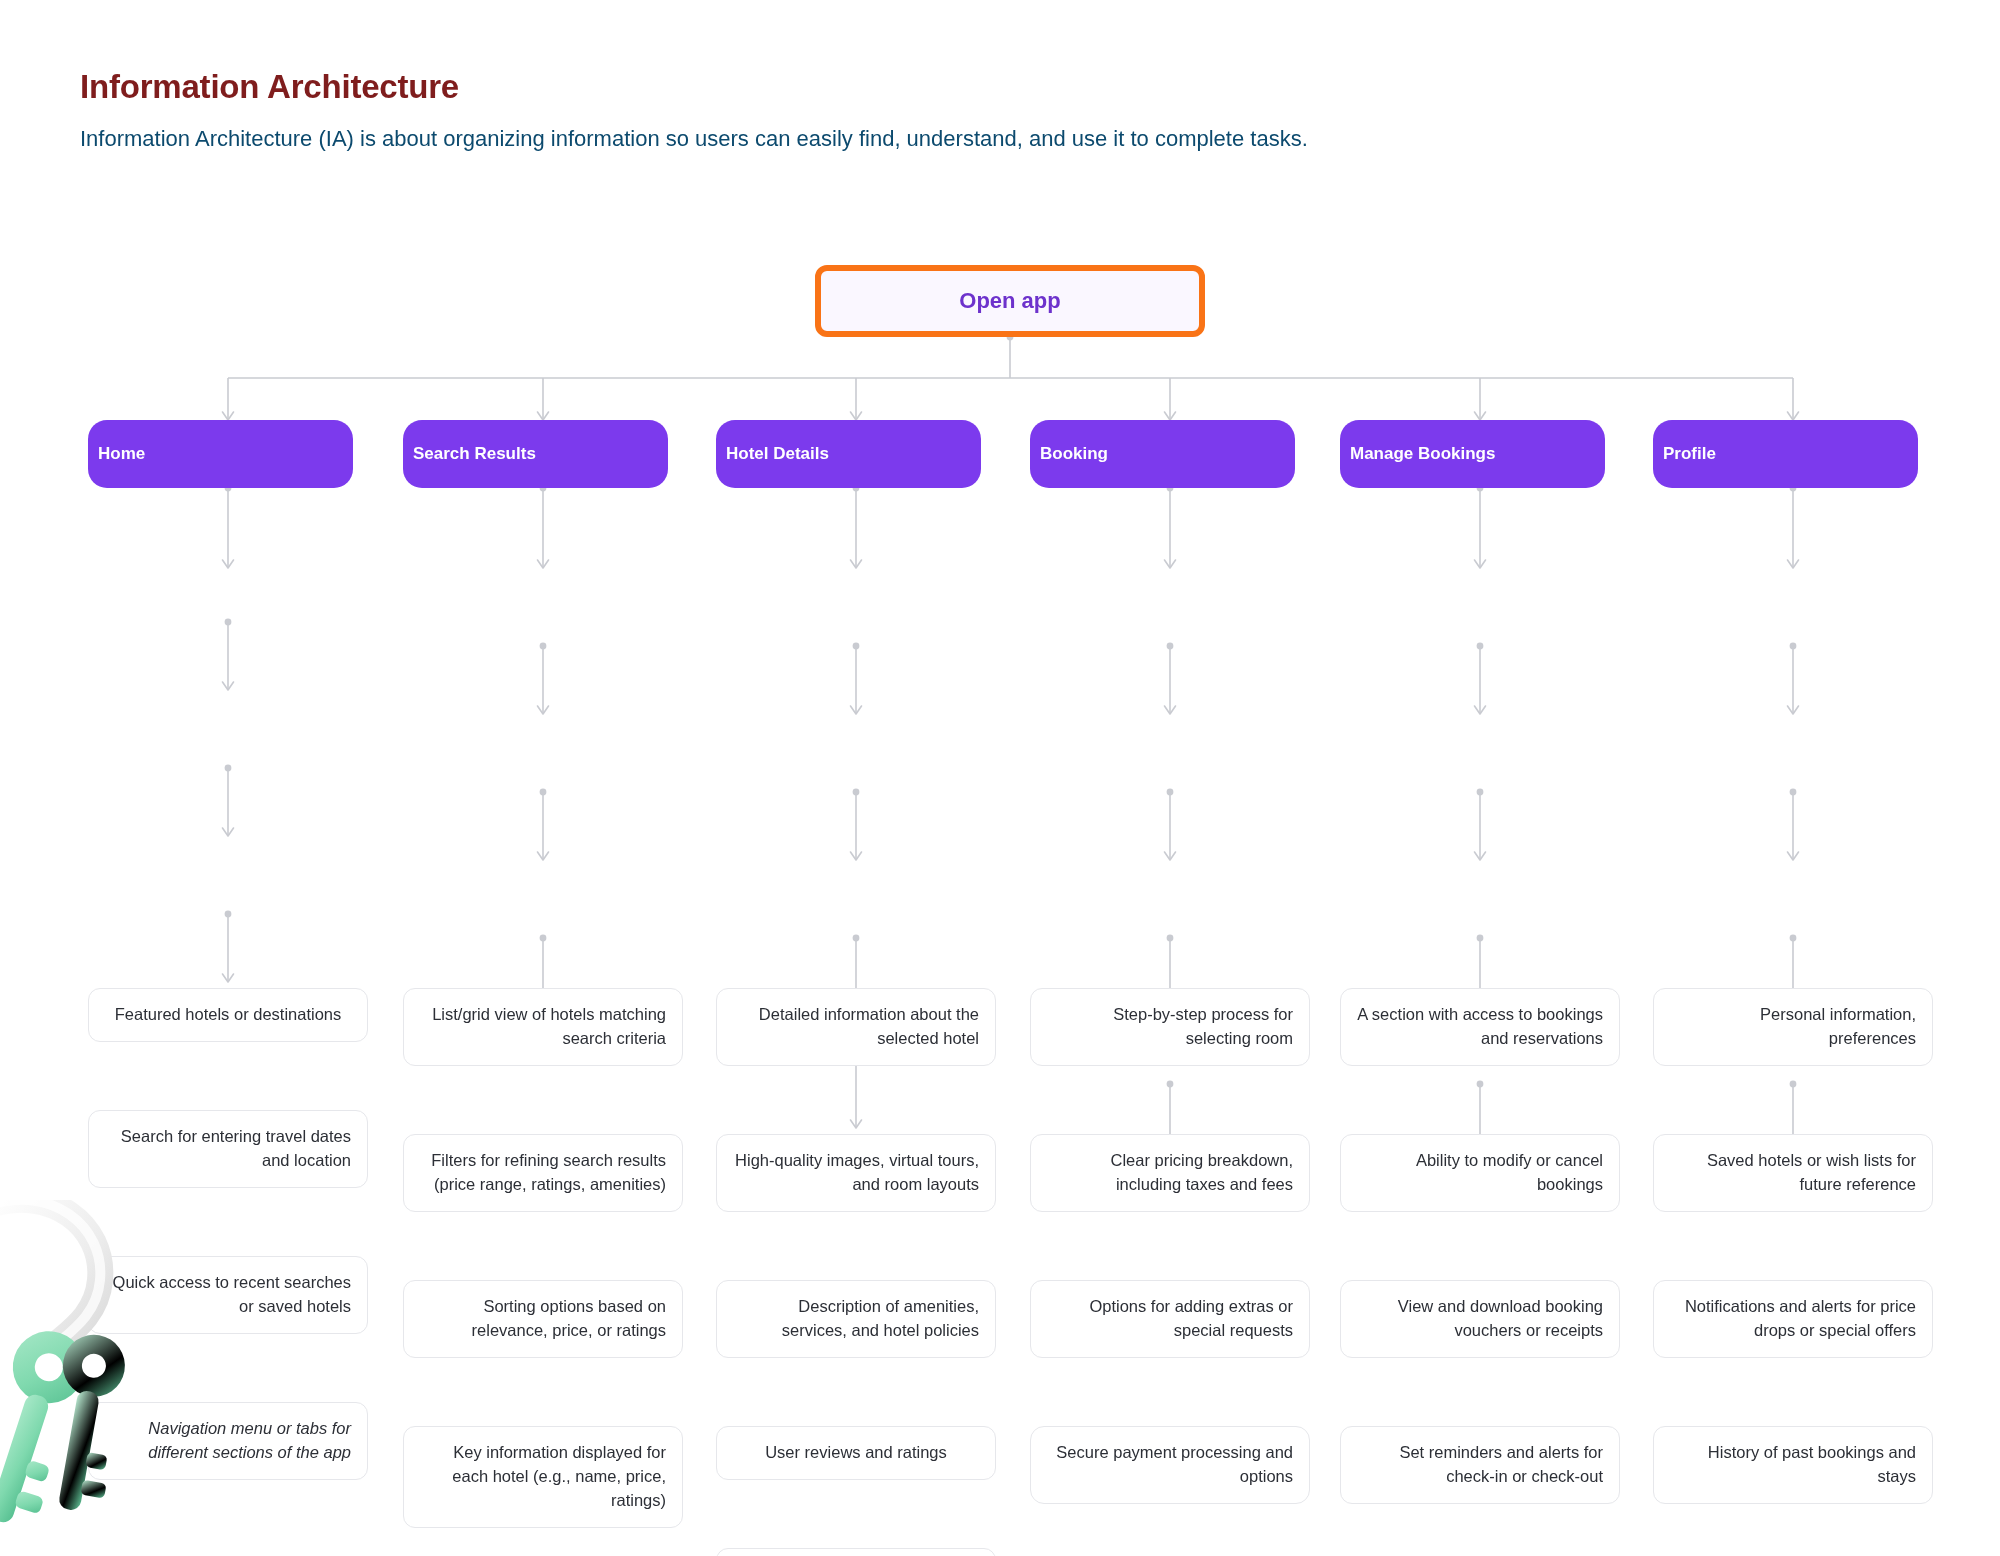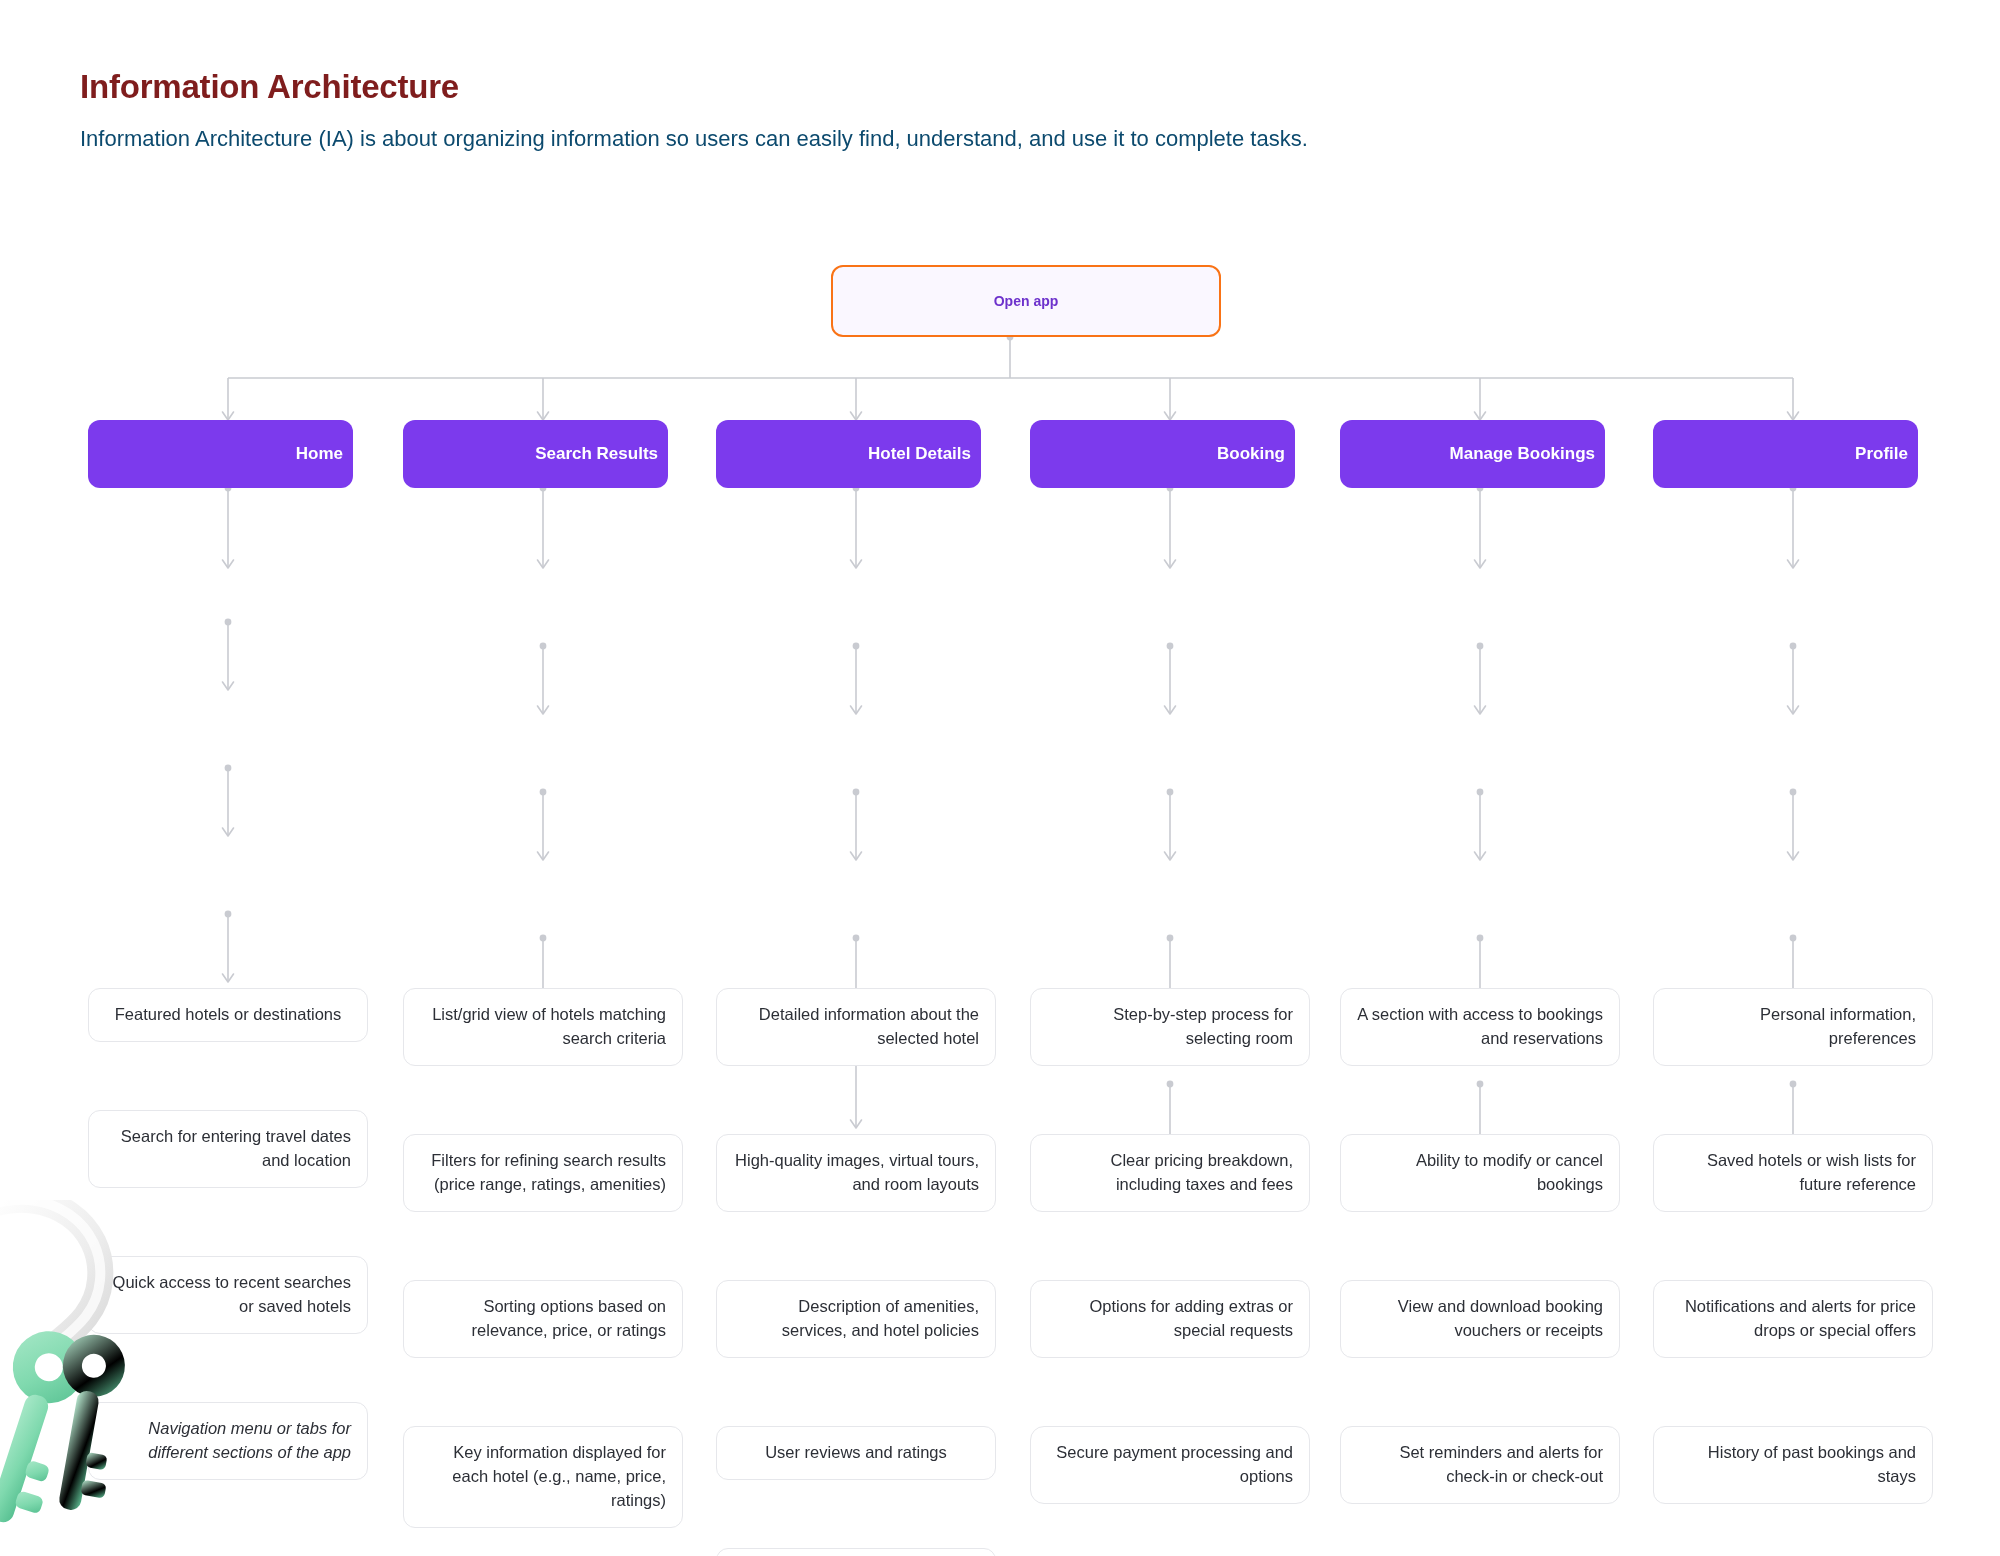--- a/index.html
+++ b/index.html
@@ -54,47 +54,46 @@
     pointer-events: none;
   }
 
   
   #root-node {
     position: absolute;
     left: 815px;
     top: 265px;
     width: 390px;
     height: 72px;
-    border: 2px solid #f97316;
+    border: 6px solid #f97316;
     border-radius: 12px;
     background: #faf7ff;
     display: flex;
     align-items: center;
     justify-content: center;
-    font-size: 14px;
+    font-size: 22px;
     font-weight: bold;
     color: #6d32cc;
-    margin-left: 16px;
   }
 
   
   .column {
     position: absolute;
     top: 420px;
     width: 280px;
   }
   .col-head {
     width: 265px;
     height: 68px;
-    border-radius: 12px;
+    border-radius: 19px;
     background: #7c3aed;
     color: #ffffff;
     display: flex;
     align-items: center;
-    justify-content: flex-end;
+    justify-content: flex-start;
     font-size: 17px;
     font-weight: bold;
     text-align: center;
     padding: 0 10px;
   }
   .node {
     position: absolute;
     width: 280px;
     border: 1px solid #e6e7eb;
     border-radius: 12px;

